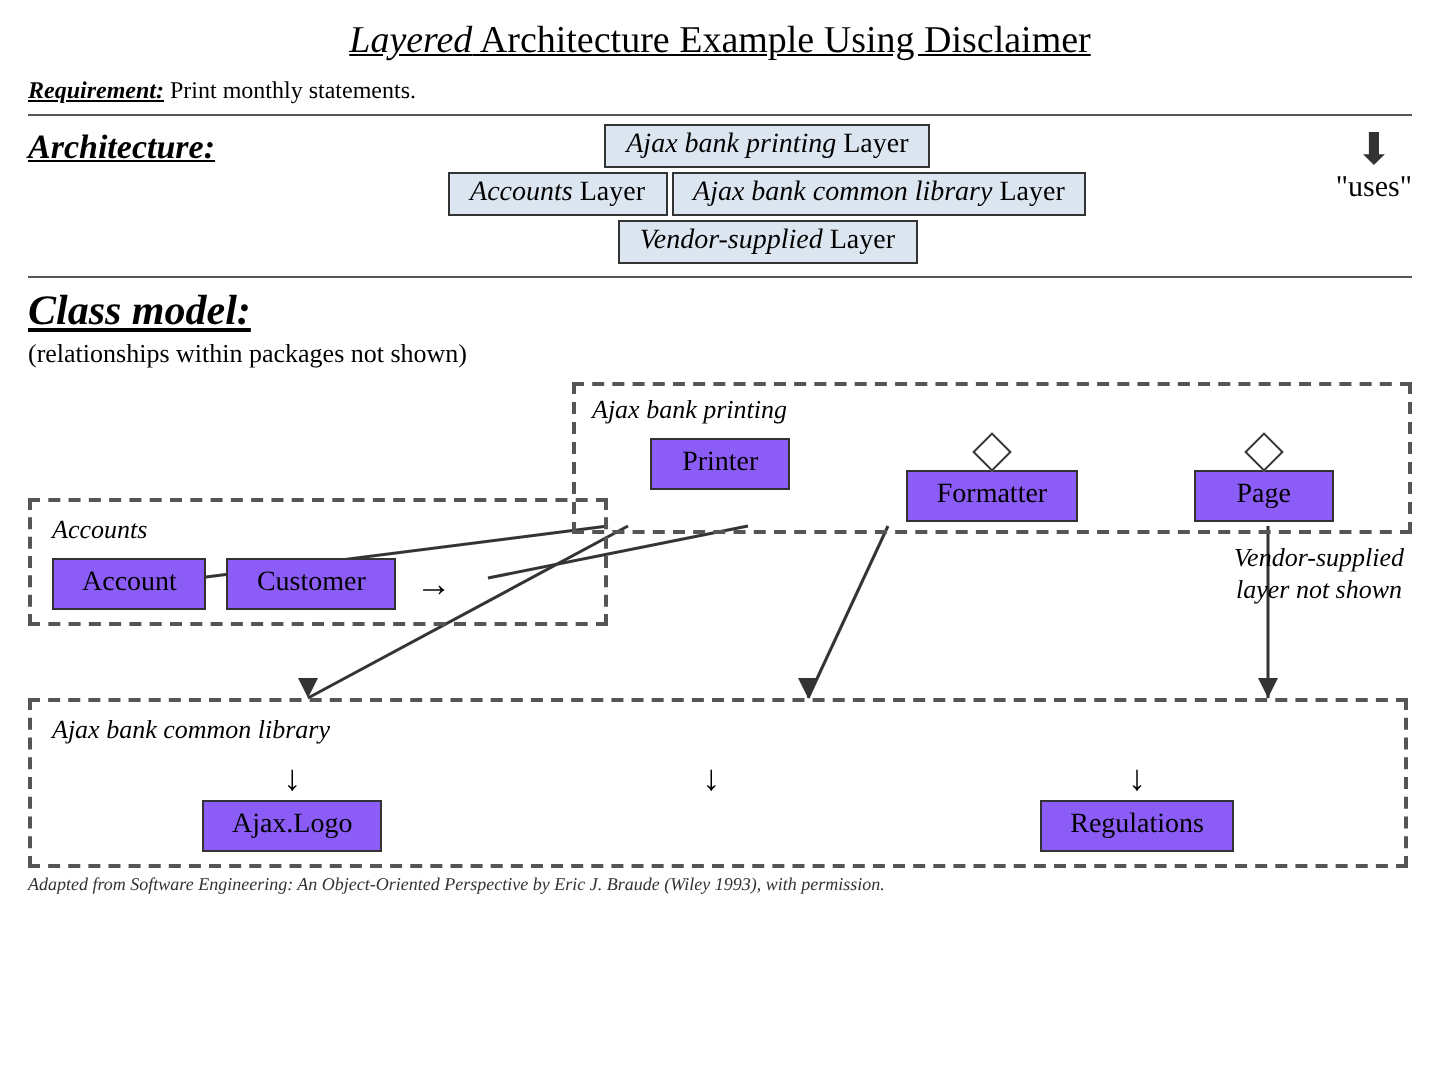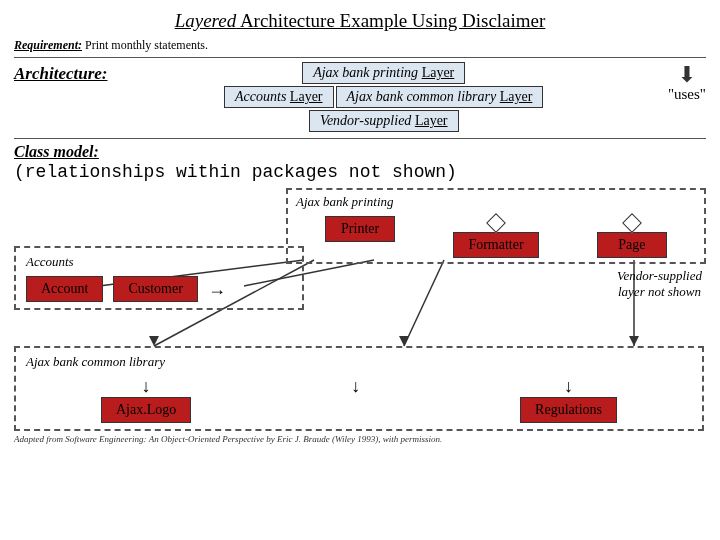--- a/index.html
+++ b/index.html
@@ -67,21 +67,21 @@
       margin-bottom: 2px;
     }
     .layer-box {
       border: 1px solid #333;
       padding: 2px 10px;
       font-style: italic;
       font-size: 14px;
       background: #dce6f0;
       text-align: center;
     }
-    .layer-box .layer-normal { font-style: normal; text-decoration: underline; }
+    .layer-box .layer-normal { font-style: normal; }
     .uses-label {
       display: flex;
       flex-direction: column;
       align-items: center;
       margin-left: 18px;
       font-size: 15px;
       padding-top: 2px;
     }
     .uses-arrow {
       font-size: 22px;
@@ -97,28 +97,27 @@
       display: flex;
       align-items: flex-start;
       margin-bottom: 6px;
     }
     .class-label-block {
       min-width: 150px;
     }
     .class-label {
       font-style: italic;
       font-weight: bold;
-      font-size: 16px;
+      font-size: 21px;
       text-decoration: underline;
     }
     .class-sublabel {
-      font-size: 18px;
+      font-size: 13px;
       font-style: normal;
       margin-top: 1px;
-      font-family: Liberation Mono, monospace;
     }
 
     
     .diagram {
       position: relative;
       width: 100%;
       height: 240px;
     }
 
     
@@ -140,21 +139,21 @@
     .printer-row {
       display: flex;
       justify-content: space-around;
       align-items: flex-start;
       gap: 8px;
       padding: 0 4px;
     }
     .class-node {
       border: 1px solid #333;
       padding: 4px 14px;
-      background: #b91c1c;
+      background: #8b5cf6;
       font-size: 14px;
       text-align: center;
       min-width: 70px;
     }
 
     
     .diamond {
       display: inline-block;
       width: 14px;
       height: 14px;

